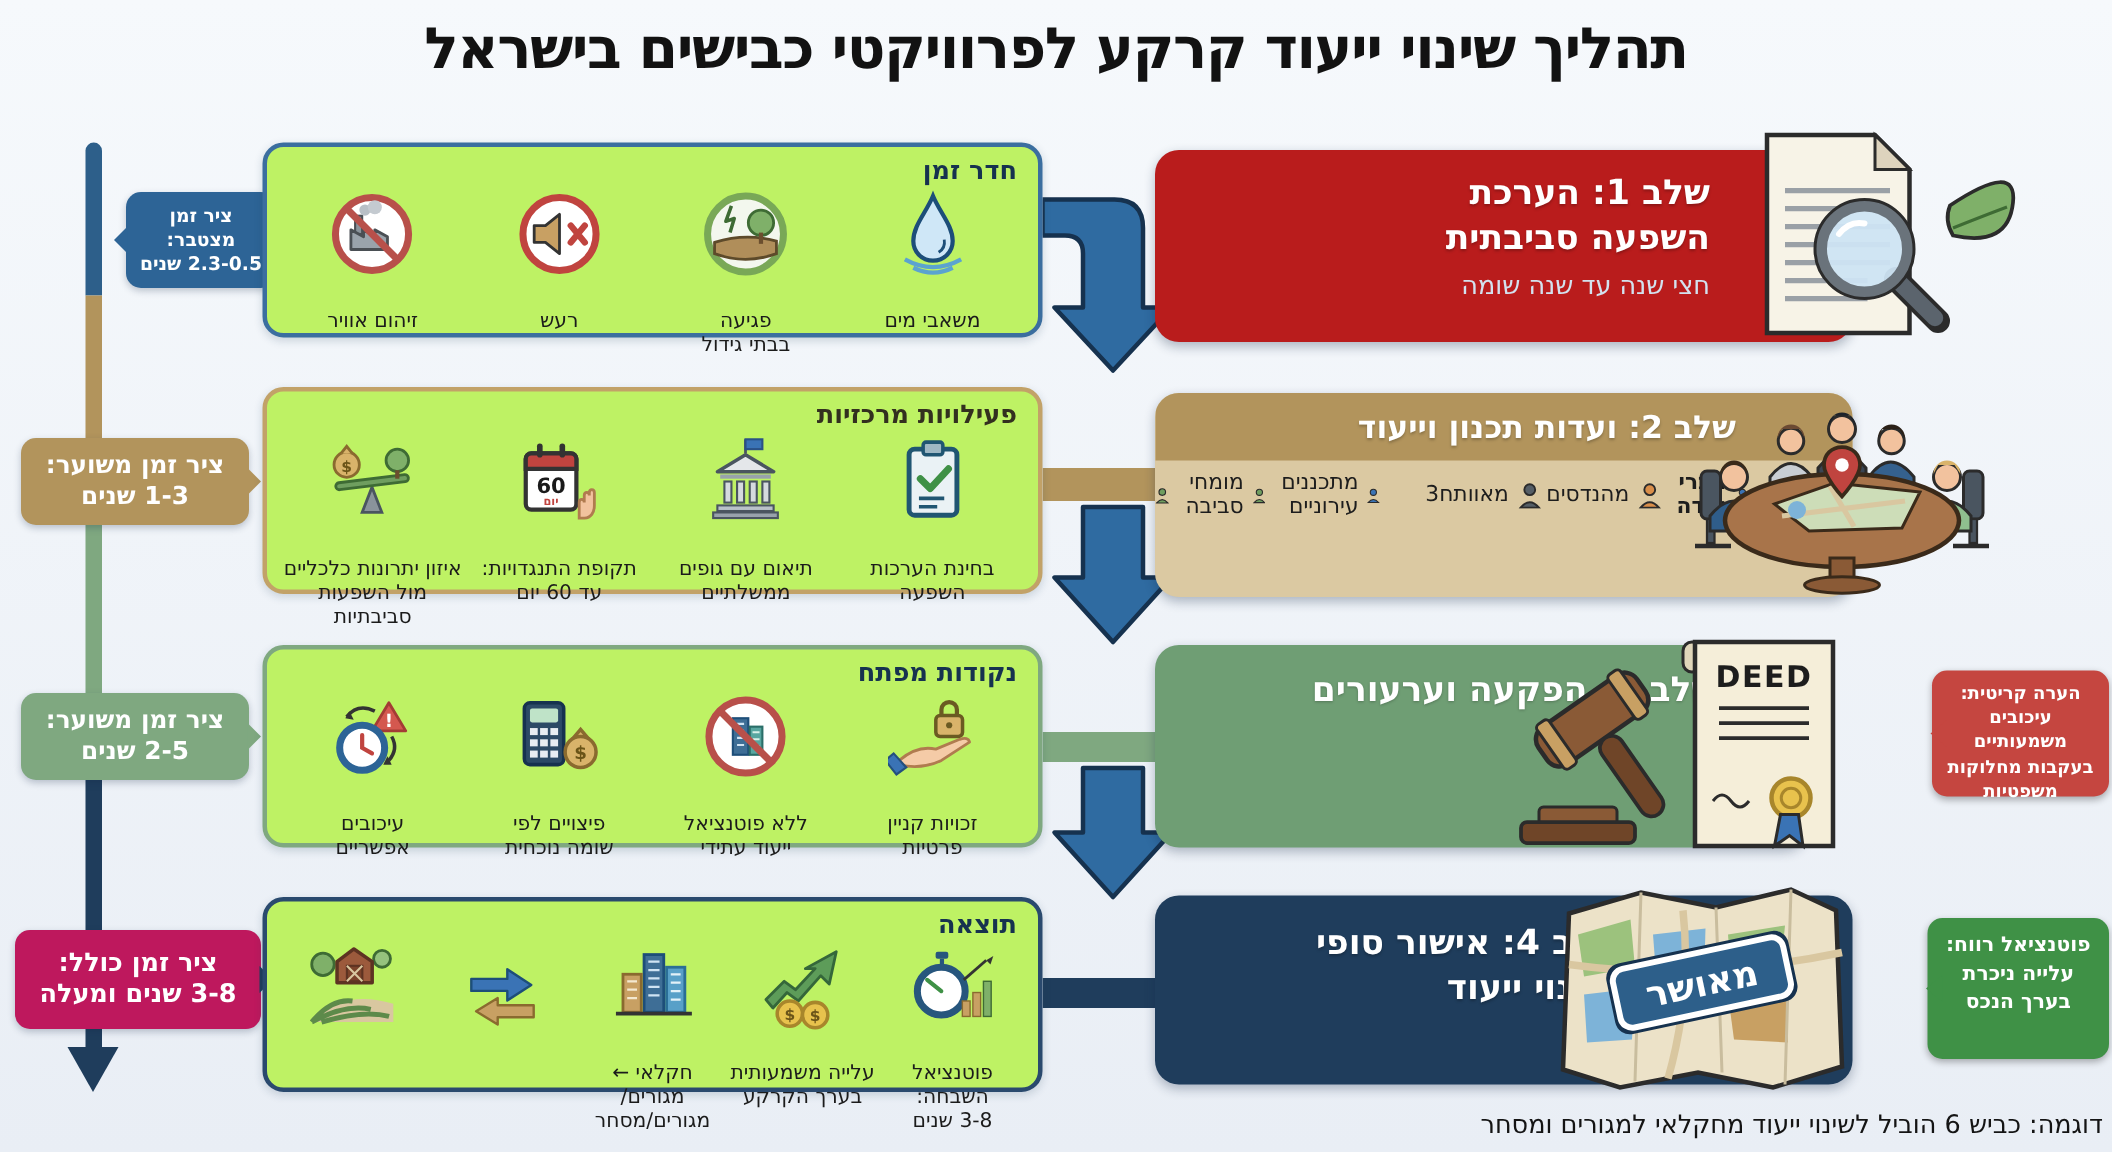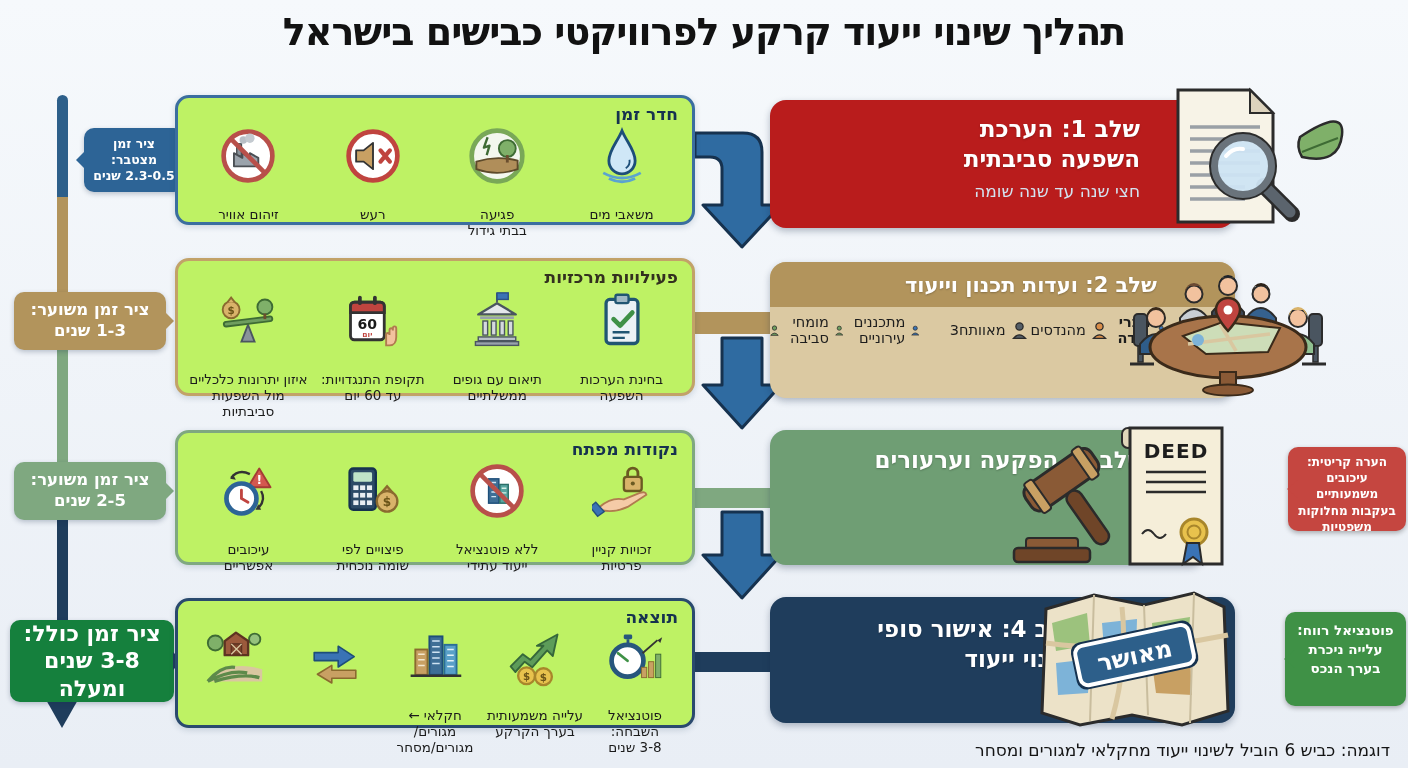--- a/index.html
+++ b/index.html
@@ -15,21 +15,21 @@
   .tl-navy{top:480px;height:220px;background:#1f3d5c}
   .tl-arrowhead{position:absolute;left:45px;top:698px;width:0;height:0;border-left:17px solid transparent;border-right:17px solid transparent;border-top:30px solid #1f3d5c}
   .bubble{position:absolute;border-radius:10px;color:#fff;font-weight:bold;text-align:center;white-space:pre-line;display:flex;align-items:center;justify-content:center;box-shadow:0 2px 5px rgba(20,40,70,.25)}
   .bubble::after{content:"";position:absolute;top:50%;margin-top:-9px;border:9px solid transparent}
   .bub1{left:84px;top:128px;width:100px;height:64px;background:#2d6496;font-size:12.5px;line-height:1.3}
   .bub1::after{left:-17px;border-right:9px solid #2d6496}
   .bub2{left:14px;top:292px;width:152px;height:58px;background:#b2945c;font-size:16.5px;line-height:1.25}
   .bub2::after{right:-17px;border-left:9px solid #b2945c}
   .bub3{left:14px;top:462px;width:152px;height:58px;background:#7fa880;font-size:16.5px;line-height:1.25}
   .bub3::after{right:-17px;border-left:9px solid #7fa880}
-  .bub4{left:10px;top:620px;width:164px;height:82px;background:#15803d;font-size:22px;line-height:1.25}
+  .bub4{left:10px;top:620px;width:164px;height:66px;background:#be185d;font-size:17px;line-height:1.25}
   .bub4::after{right:-17px;border-left:9px solid #1f3d5c}
   
   .panel{position:absolute;left:175px;width:520px;background:#bef264;border-radius:14px;border:3px solid;box-shadow:0 2px 6px rgba(30,60,90,.18)}
   .p1{top:95px;height:130px;border-color:#3b6e9f}
   .p2{top:258px;height:138px;border-color:#c2a268}
   .p3{top:430px;height:135px;border-color:#7fa880}
   .p4{top:598px;height:130px;border-color:#2a4a6e}
   .box-title{position:absolute;top:6px;right:14px;font-weight:bold;font-size:17px;color:#16324f}
   .p2 .box-title{color:#33301f}
   .items{position:absolute;top:28px;right:8px;left:8px;display:flex;justify-content:space-evenly;align-items:flex-start;gap:2px}
@@ -57,21 +57,21 @@
   .member-row{display:flex;align-items:center;gap:6px;font-size:14.5px;color:#1d1d1d}
   .member-row.bold{font-weight:bold}
   
   .note{position:absolute;border-radius:10px;color:#fff;font-weight:bold;text-align:center;white-space:pre-line;box-shadow:0 2px 5px rgba(0,0,0,.3)}
   .note::before{content:"";position:absolute;top:50%;margin-top:-9px;left:-10px;border:9px solid transparent;border-right:11px solid}
   .note-red{left:1288px;top:447px;width:118px;height:84px;background:#c54640;font-size:12px;line-height:1.35;padding-top:7px}
   .note-red::before{border-right-color:#c54640}
   .note-green{left:1285px;top:612px;width:121px;height:94px;background:#3f9146;font-size:13.5px;line-height:1.4;padding-top:9px}
   .note-green::before{border-right-color:#3f9146}
   .illus{position:absolute}
-  .caption{position:absolute;right:18px;top:740px;font-size:17px;color:#141414}
+  .caption{position:absolute;right:6px;top:740px;font-size:17px;color:#141414}
 </style>
 </head>
 <body>
 
 <div class="stage">
 
   <div class="page-title">תהליך שינוי ייעוד קרקע לפרוויקטי כבישים בישראל</div>
 
   <div>
     <div class="tl tl-blue"></div>

